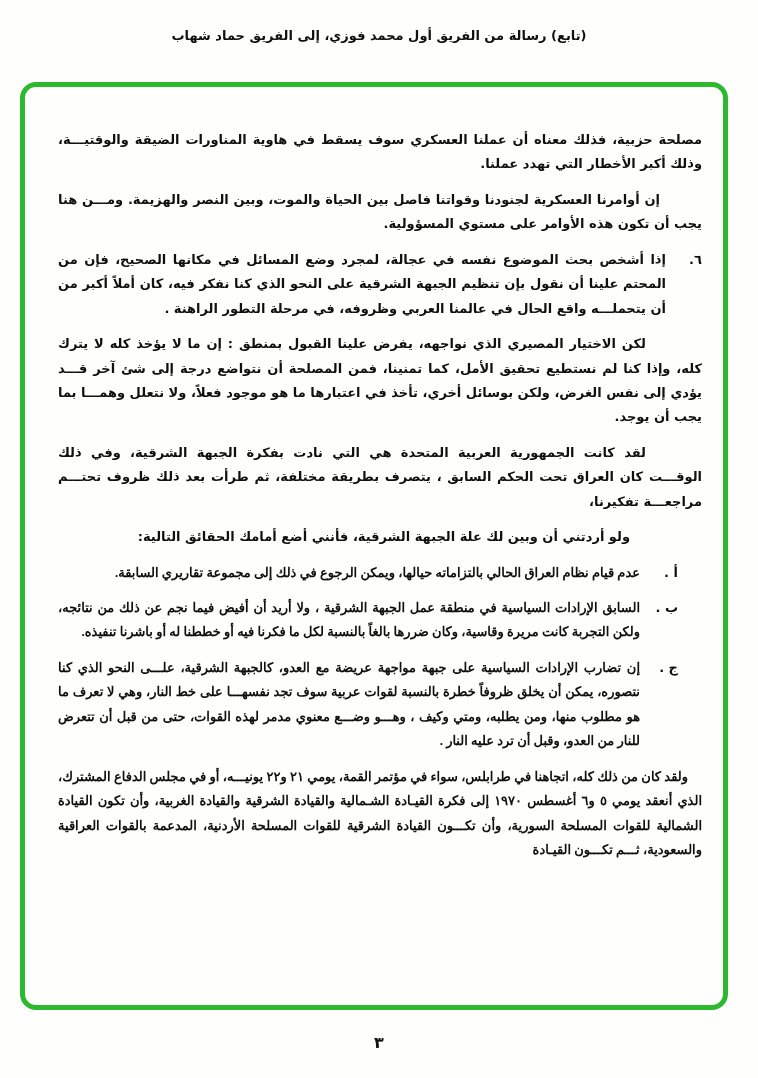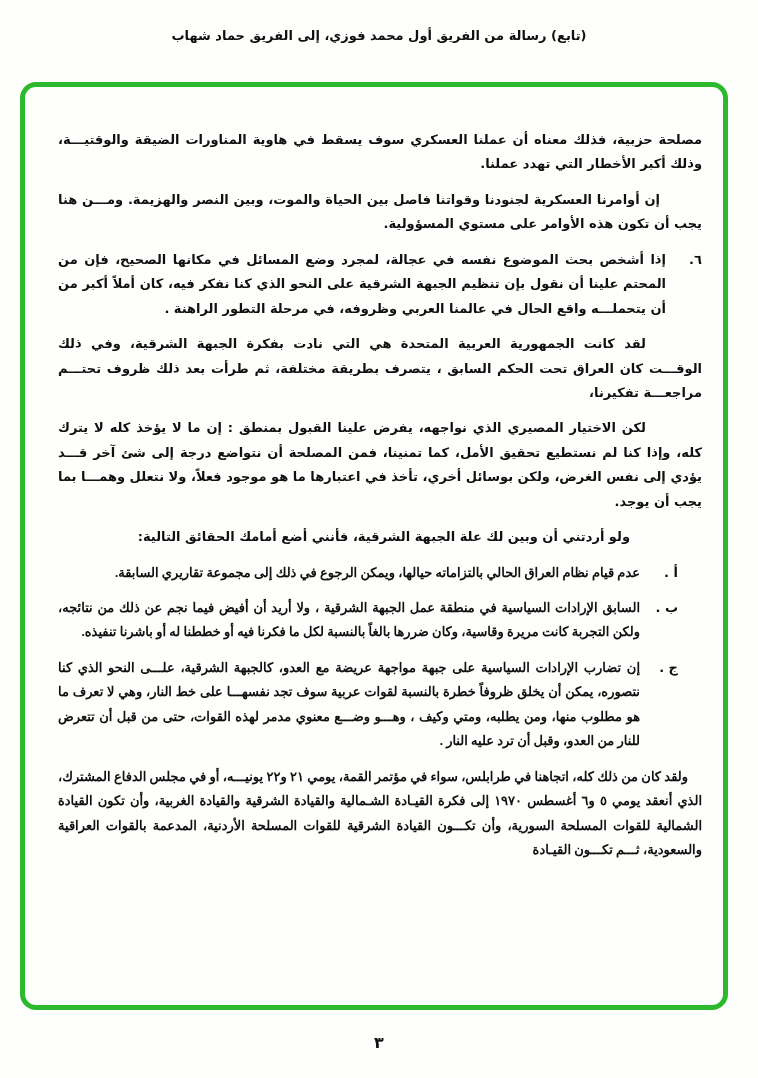--- a/index.html
+++ b/index.html
@@ -102,23 +102,23 @@
 
   <p class="para">مصلحة حزبية، فذلك معناه أن عملنا العسكري سوف يسقط في هاوية المناورات الضيقة والوقتيـــة، وذلك أكبر الأخطار التي تهدد عملنا.</p>
 
   <p class="para indent">إن أوامرنا العسكرية لجنودنا وقواتنا فاصل بين الحياة والموت، وبين النصر والهزيمة. ومـــن هنا يجب أن تكون هذه الأوامر على مستوي المسؤولية.</p>
 
   <div class="num-item">
     <span class="marker">٦.</span>
     <span class="txt">إذا أشخص بحث الموضوع نفسه في عجالة، لمجرد وضع المسائل في مكانها الصحيح، فإن من المحتم علينا أن نقول بإن تنظيم الجبهة الشرقية على النحو الذي كنا نفكر فيه، كان أملاً أكبر من أن يتحملـــه واقع الحال في عالمنا العربي وظروفه، في مرحلة التطور الراهنة .</span>
   </div>
 
+  <p class="para indent-md">لكن الاختيار المصيري الذي نواجهه، يفرض علينا القبول بمنطق : إن ما لا يؤخذ كله لا يترك كله، وإذا كنا لم نستطيع تحقيق الأمل، كما تمنينا، فمن المصلحة أن نتواضع درجة إلى شئ آخر قـــد يؤدي إلى نفس الغرض، ولكن بوسائل أخري، تأخذ في اعتبارها ما هو موجود فعلاً، ولا نتعلل وهمـــا بما يجب أن يوجد.</p>
+
   <p class="para indent-md">لقد كانت الجمهورية العربية المتحدة هي التي نادت بفكرة الجبهة الشرقية، وفي ذلك الوقـــت كان العراق تحت الحكم السابق ، يتصرف بطريقة مختلفة، ثم طرأت بعد ذلك ظروف تحتـــم مراجعـــة تفكيرنا،</p>
-
-  <p class="para indent-md">لكن الاختيار المصيري الذي نواجهه، يفرض علينا القبول بمنطق : إن ما لا يؤخذ كله لا يترك كله، وإذا كنا لم نستطيع تحقيق الأمل، كما تمنينا، فمن المصلحة أن نتواضع درجة إلى شئ آخر قـــد يؤدي إلى نفس الغرض، ولكن بوسائل أخري، تأخذ في اعتبارها ما هو موجود فعلاً، ولا نتعلل وهمـــا بما يجب أن يوجد.</p>
 
   <p class="para indent-lg">ولو أردتني أن وبين لك علة الجبهة الشرقية، فأنني أضع أمامك الحقائق التالية:</p>
 
   <div class="sub-item">
     <span class="marker">أ .</span>
     <span class="txt">عدم قيام نظام العراق الحالي بالتزاماته حيالها، ويمكن الرجوع في ذلك إلى مجموعة تقاريري السابقة.</span>
   </div>
 
   <div class="sub-item">
     <span class="marker">ب .</span>

